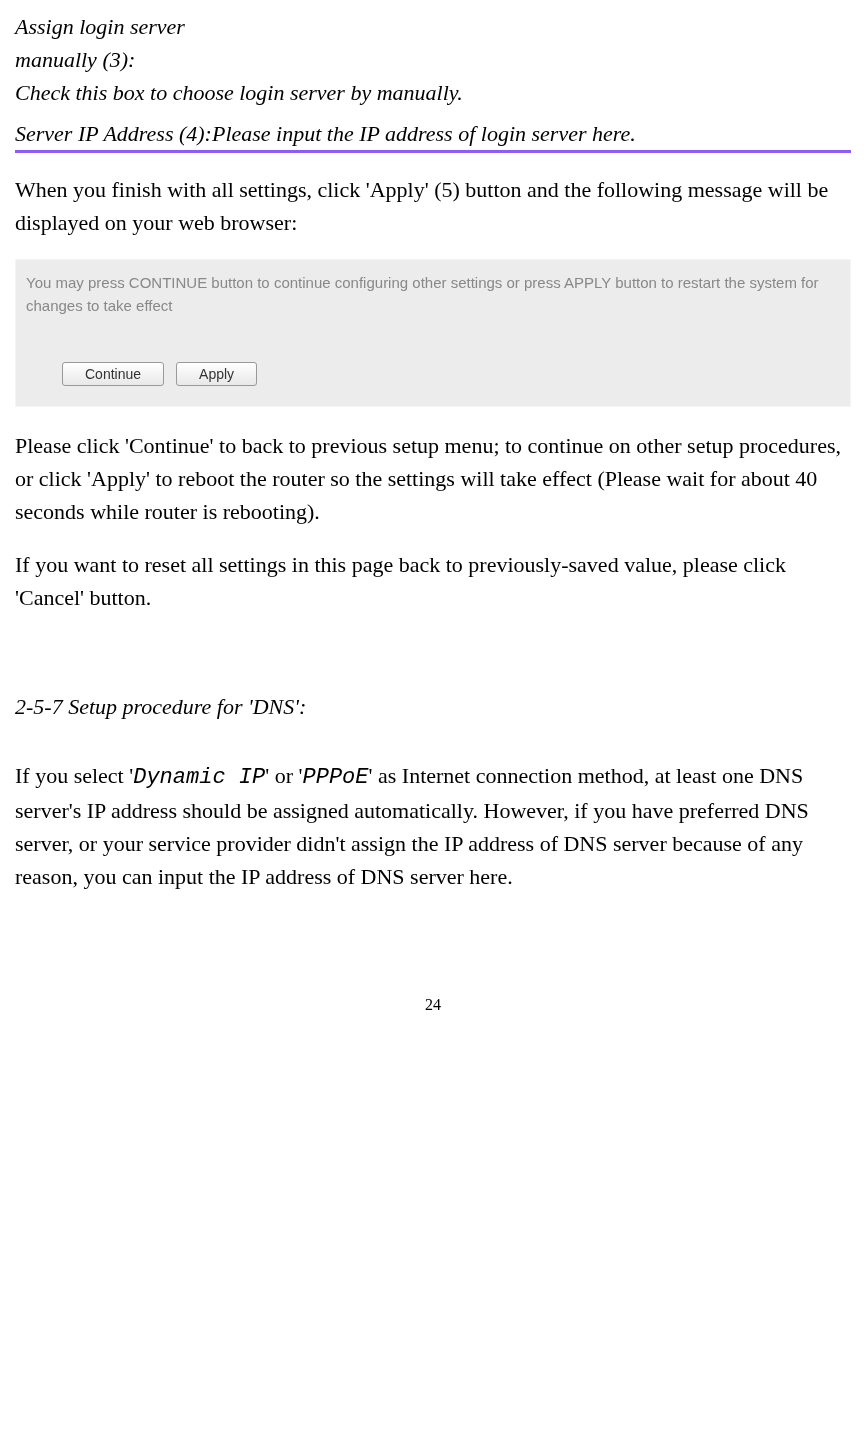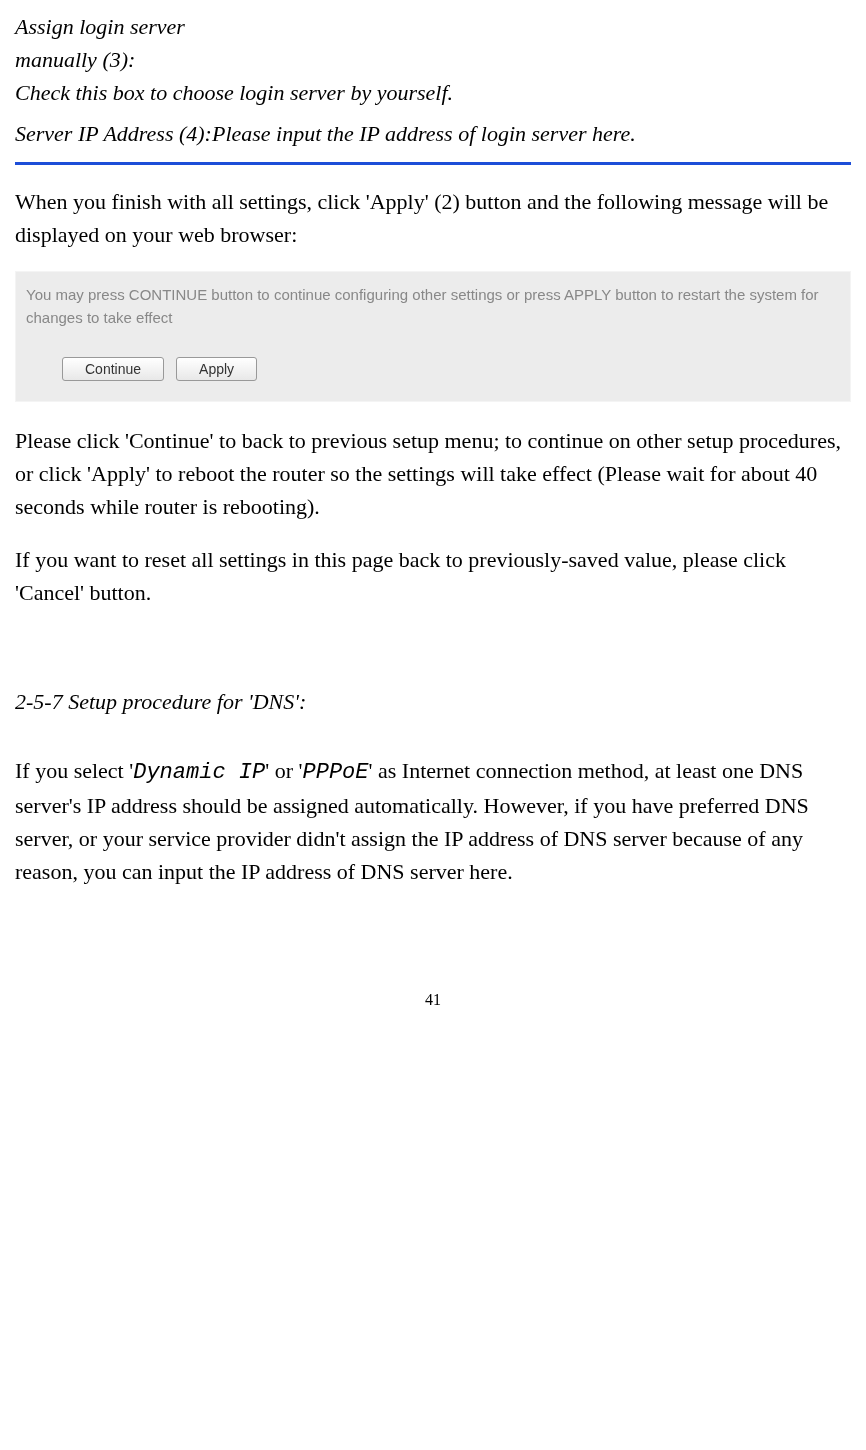--- a/index.html
+++ b/index.html
@@ -20,22 +20,22 @@
     .setting-label {
       font-style: italic;
       width: 240px;
       flex-shrink: 0;
     }
     .setting-desc {
       font-style: italic;
     }
     .setting-row-4 {
       font-style: italic;
-      border-bottom: 3px solid #1d4ed8;
-      padding-bottom: 12px;
+      border-bottom: 3px solid #8b5cf6;
+      padding-bottom: 0;
       margin-bottom: 20px;
     }
     .body-text {
       margin-bottom: 20px;
       margin-top: 18px;
     }
     .dialog-box {
       background: #ececec;
       padding: 12px 10px 20px 10px;
       margin-bottom: 22px;
@@ -45,21 +45,21 @@
       font-family: Arial, sans-serif;
       font-weight: bold;
       font-size: 19px;
       color: #000;
       margin-bottom: 12px;
     }
     .dialog-subtext {
       font-family: Arial, sans-serif;
       font-size: 15px;
       color: #888;
-      margin-bottom: 28px;
+      margin-bottom: 45px;
     }
     .dialog-buttons {
       display: flex;
       gap: 12px;
       margin-left: 4px;
       padding-left: 32px;
     }
     .dialog-btn {
       font-family: Arial, sans-serif;
       font-size: 14px;
@@ -83,40 +83,40 @@
     .italic-em {
       font-style: italic;
       font-family: Liberation Mono, monospace;
     }
   </style>
 </head>
 <body>
 
 <div class="setting-row">
   <div class="setting-label">Assign login server manually (3):</div>
-  <div class="setting-desc">Check this box to choose login server by yourself.</div>
+  <div class="setting-desc">Check this box to choose login server by manually.</div>
 </div>
 
 <div class="setting-row-4">
   <span>Server IP Address (4):</span><span>Please input the IP address of login server here.</span>
 </div>
 
-<div class="body-text">When you finish with all settings, click 'Apply' (2) button and the following message will be displayed on your web browser:</div>
+<div class="body-text">When you finish with all settings, click 'Apply' (5) button and the following message will be displayed on your web browser:</div>
 
 <div class="dialog-box">
   <div class="dialog-subtext">You may press CONTINUE button to continue configuring other settings or press APPLY button to restart the system for changes to take effect</div>
   <div class="dialog-buttons">
     <button class="dialog-btn">Continue</button>
     <button class="dialog-btn">Apply</button>
   </div>
 </div>
 
 <div class="body-text">Please click 'Continue' to back to previous setup menu; to continue on other setup procedures, or click 'Apply' to reboot the router so the settings will take effect (Please wait for about 40 seconds while router is rebooting).</div>
 
 <div class="body-text">If you want to reset all settings in this page back to previously-saved value, please click 'Cancel' button.</div>
 
 <div class="section-heading">2-5-7 Setup procedure for 'DNS':</div>
 
 <div class="body-text">
   <span>If you select '</span><span class="italic-em">Dynamic IP</span><span>' or '</span><span class="italic-em">PPPoE</span><span>' as Internet connection method, at least one DNS server's IP address should be assigned automatically. However, if you have preferred DNS server, or your service provider didn't assign the IP address of DNS server because of any reason, you can input the IP address of DNS server here.</span>
 </div>
 
-<div class="page-number">41</div>
+<div class="page-number">24</div>
 
 </body></html>

